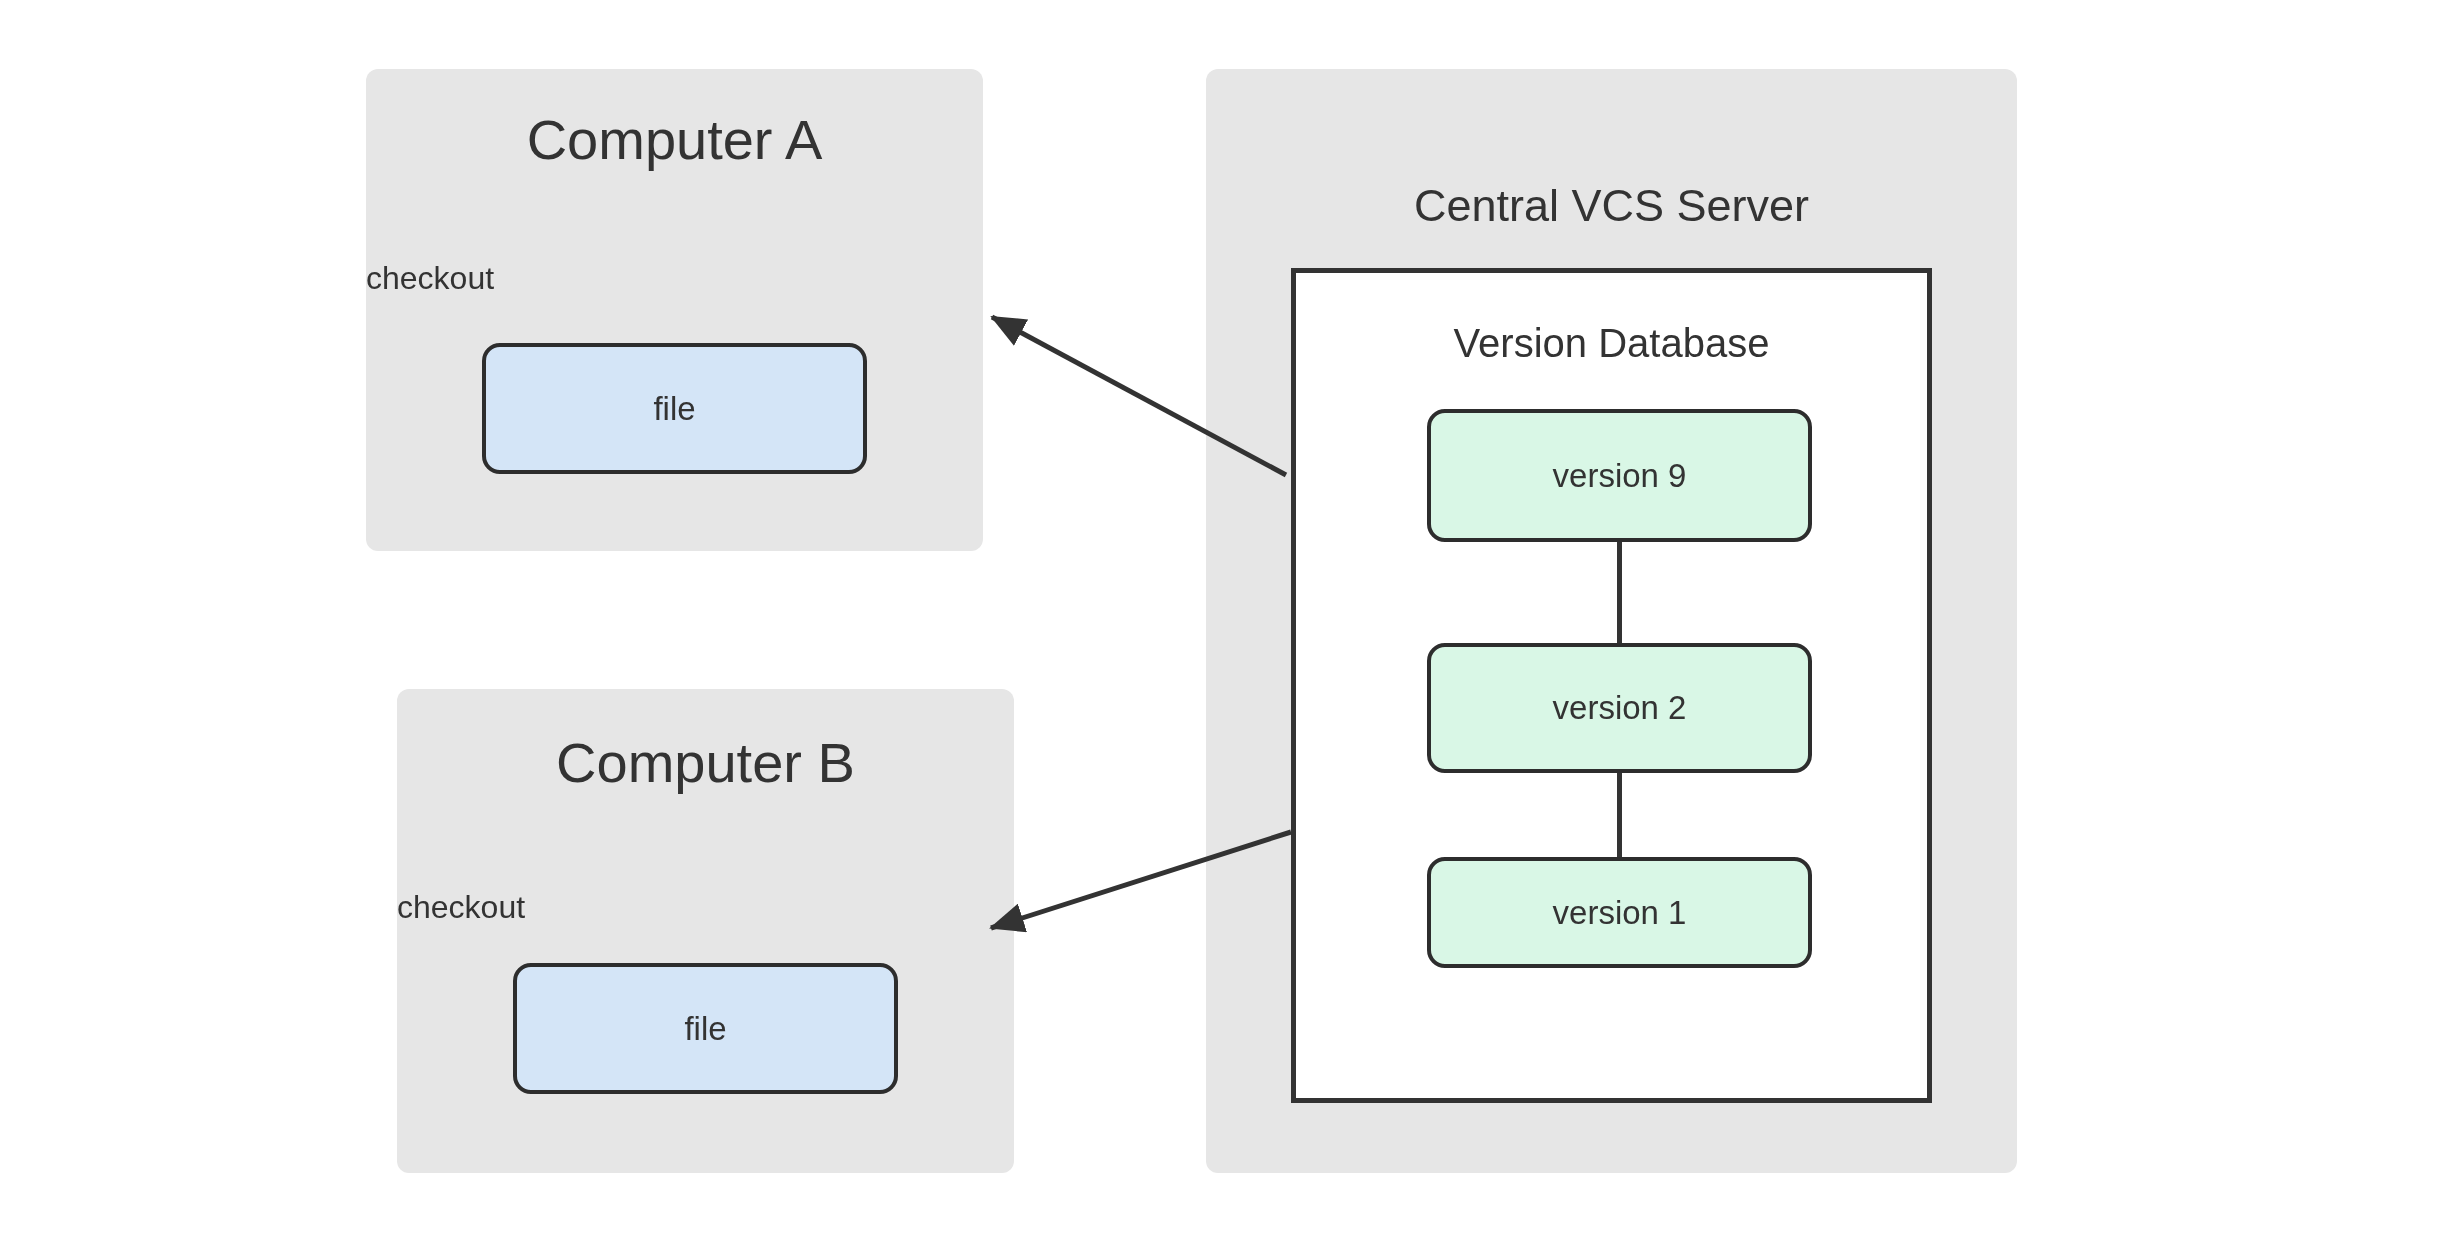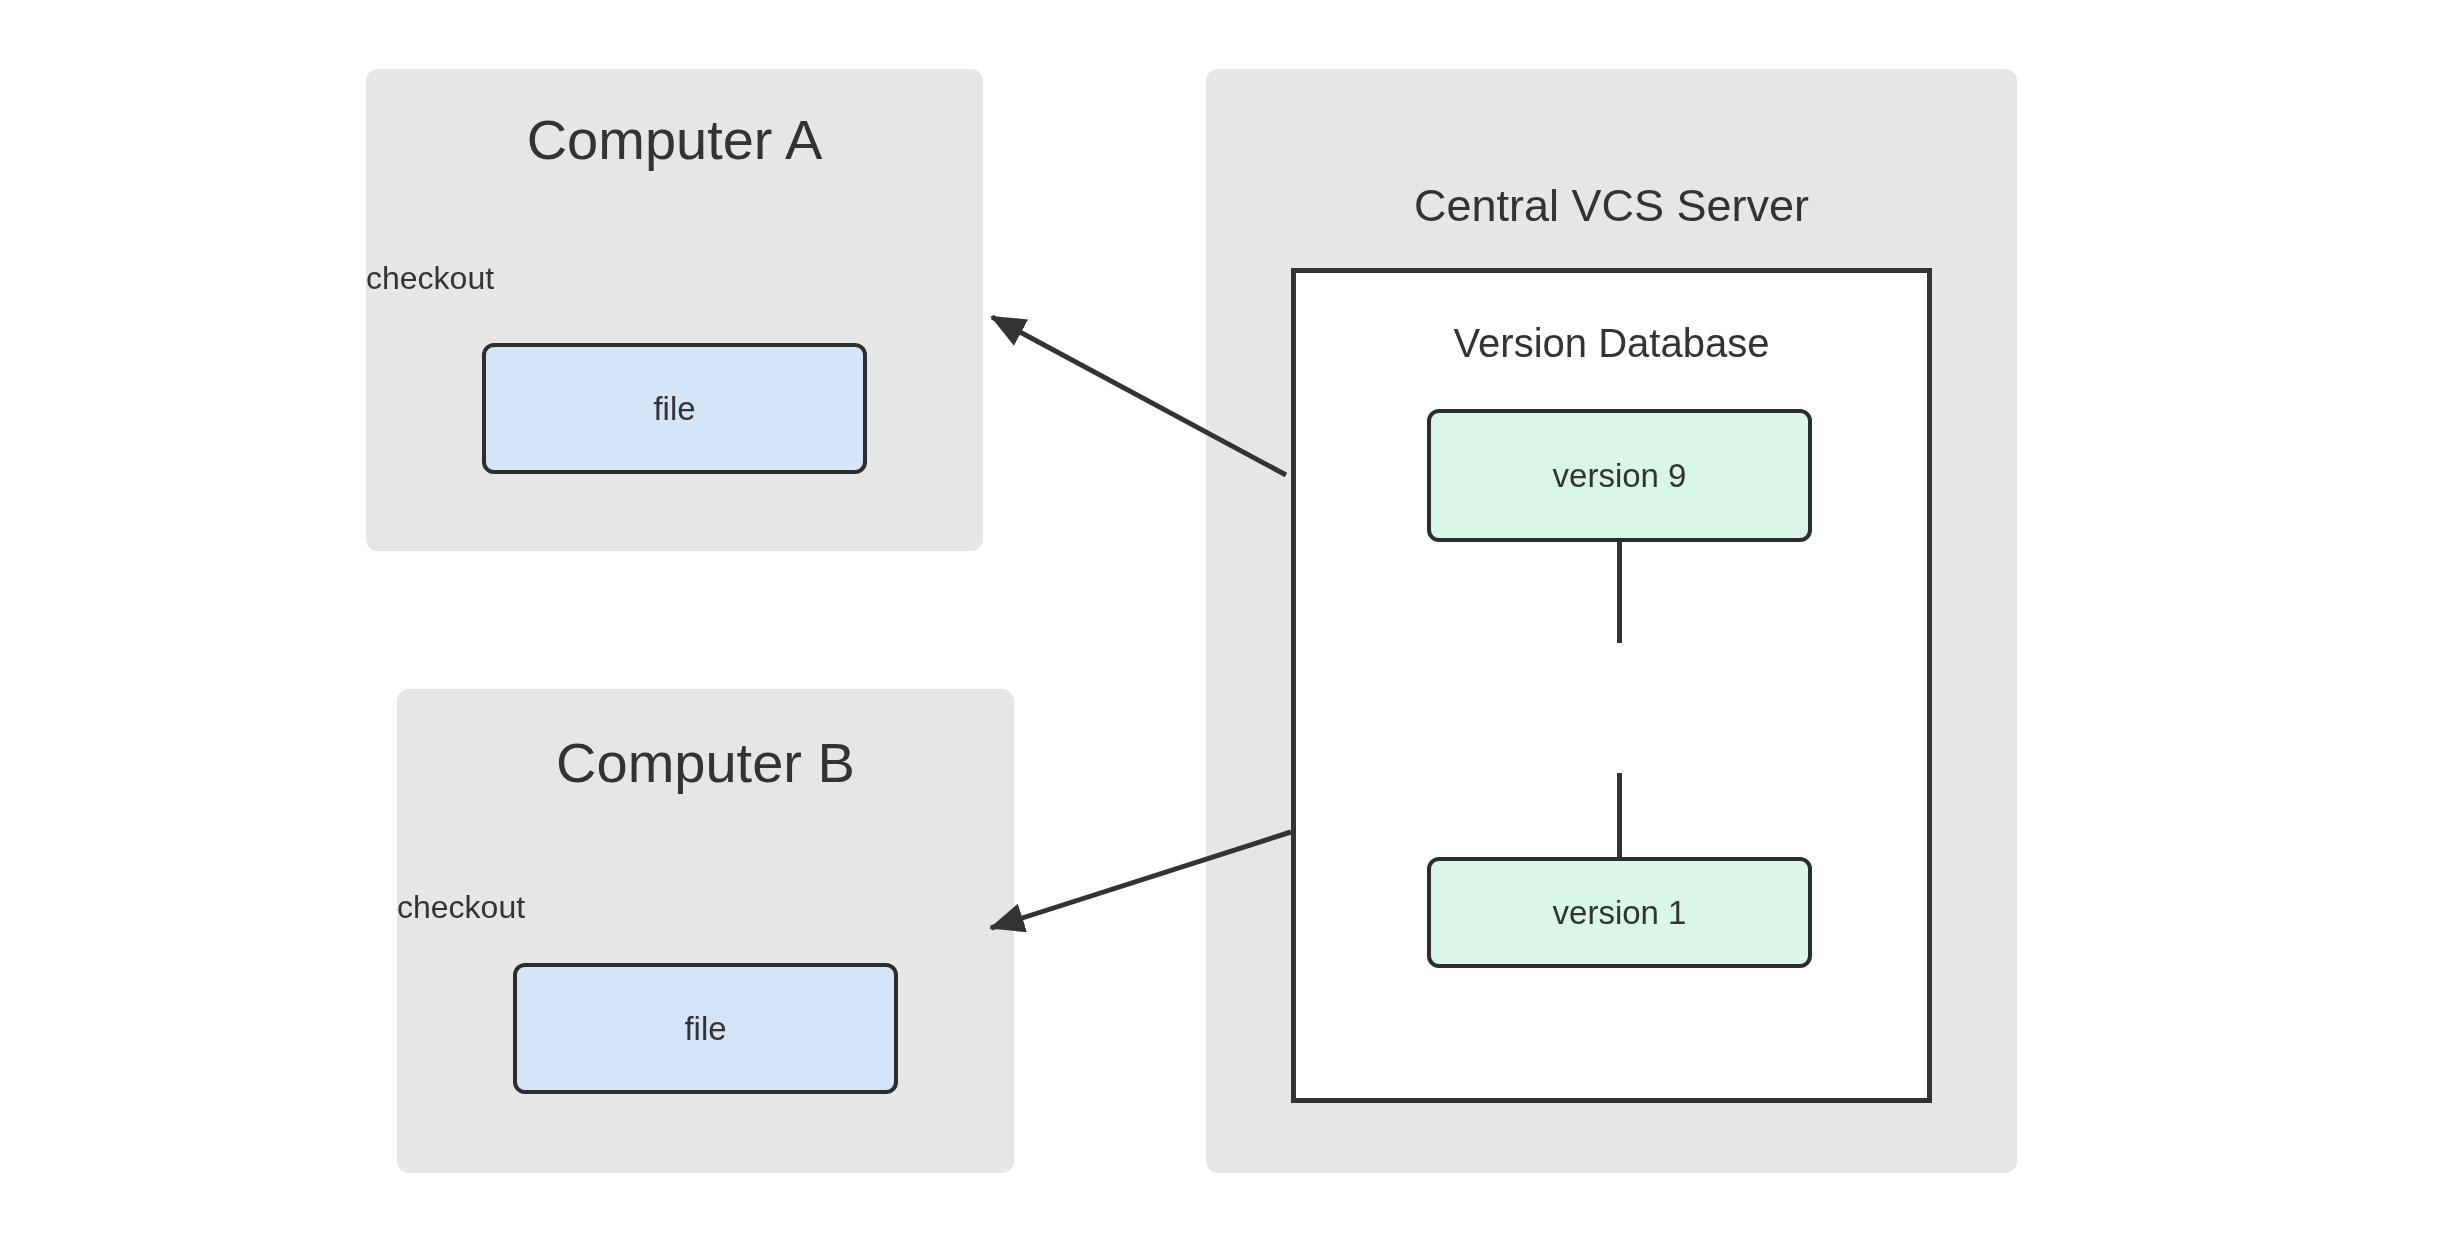--- a/index.html
+++ b/index.html
@@ -21,21 +21,21 @@
   .panel-computer-b .panel-title{top:46px;}
   .panel-server .panel-title{top:60px;font-size:45px;line-height:58px;margin-top:48px;}
   .action-label{
     position:absolute;left:0;width:100%;
     font-size:32px;line-height:42px;color:#333333;
   }
   .panel-computer-a .action-label{top:188px;}
   .panel-computer-b .action-label{top:197px;}
   .node{
     position:absolute;box-sizing:border-box;
-    border:4.5px solid #2d2d2d;border-radius:12px;
+    border:4.5px solid #2d2d2d;border-radius:18px;
     display:flex;align-items:center;justify-content:center;
     font-size:33px;color:#333333;text-align:center;
   }
   .file-node{
     left:116px;top:274px;width:385px;height:131px;background:#d4e5f7;
   }
   .db-box{
     position:absolute;left:85px;top:199px;width:641px;height:835px;
     box-sizing:border-box;background:#ffffff;border:5px solid #333333;
   }
@@ -76,20 +76,21 @@
   </section>
 
   <section class="panel panel-server">
     <div class="panel-title">Central VCS Server</div>
 
     <div class="db-box">
       <div class="db-title">Version Database</div>
 
       <div class="node version-node version-3">version 9</div>
       <div class="connector connector-3-2"></div>
+      <div class="node version-node version-2">version 2</div>
       <div class="connector connector-2-1"></div>
       <div class="node version-node version-1">version 1</div>
     </div>
   </section>
 
   <svg class="arrows" viewBox="0 0 2454 1234" xmlns="http://www.w3.org/2000/svg">
     <defs>
       <marker id="arrowhead" markerWidth="7" markerHeight="6" refX="6.6" refY="3" orient="auto">
         <path d="M0,0 L7,3 L0,6 Z" fill="#333333"></path>
       </marker>

